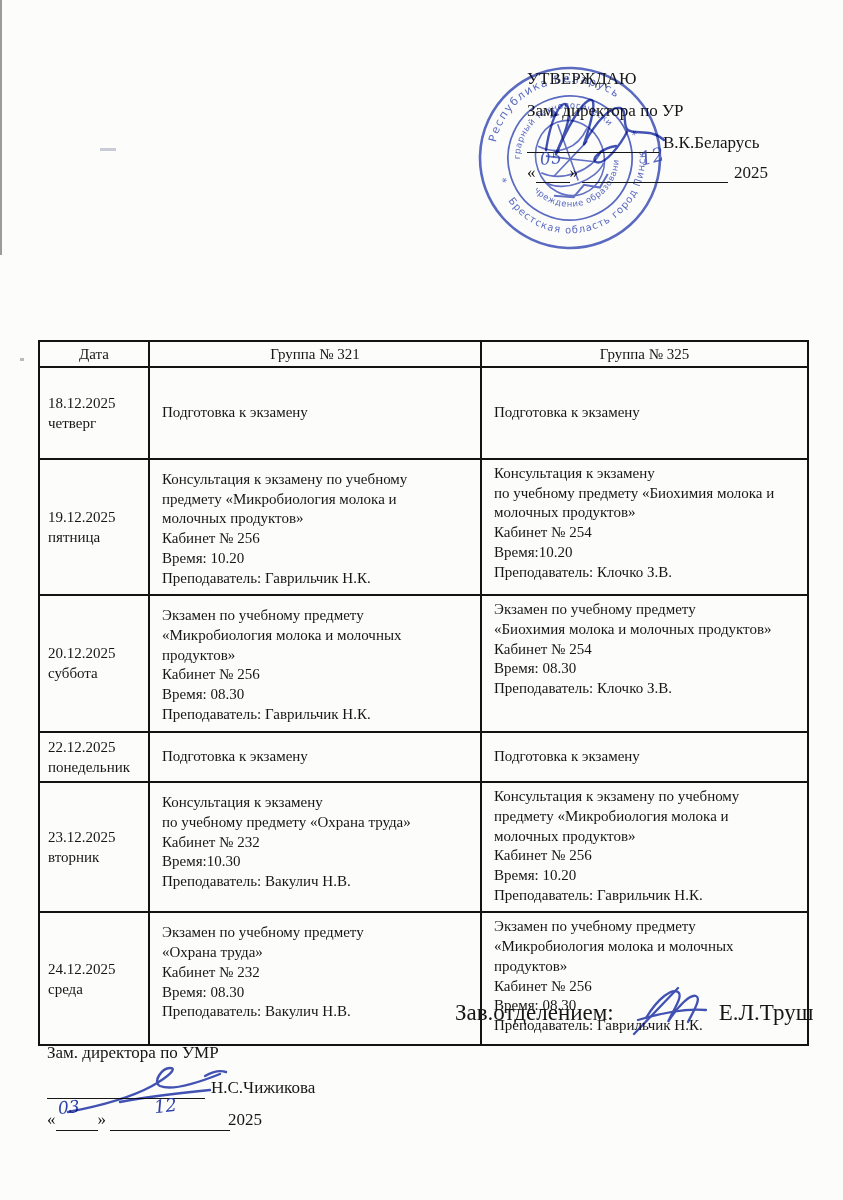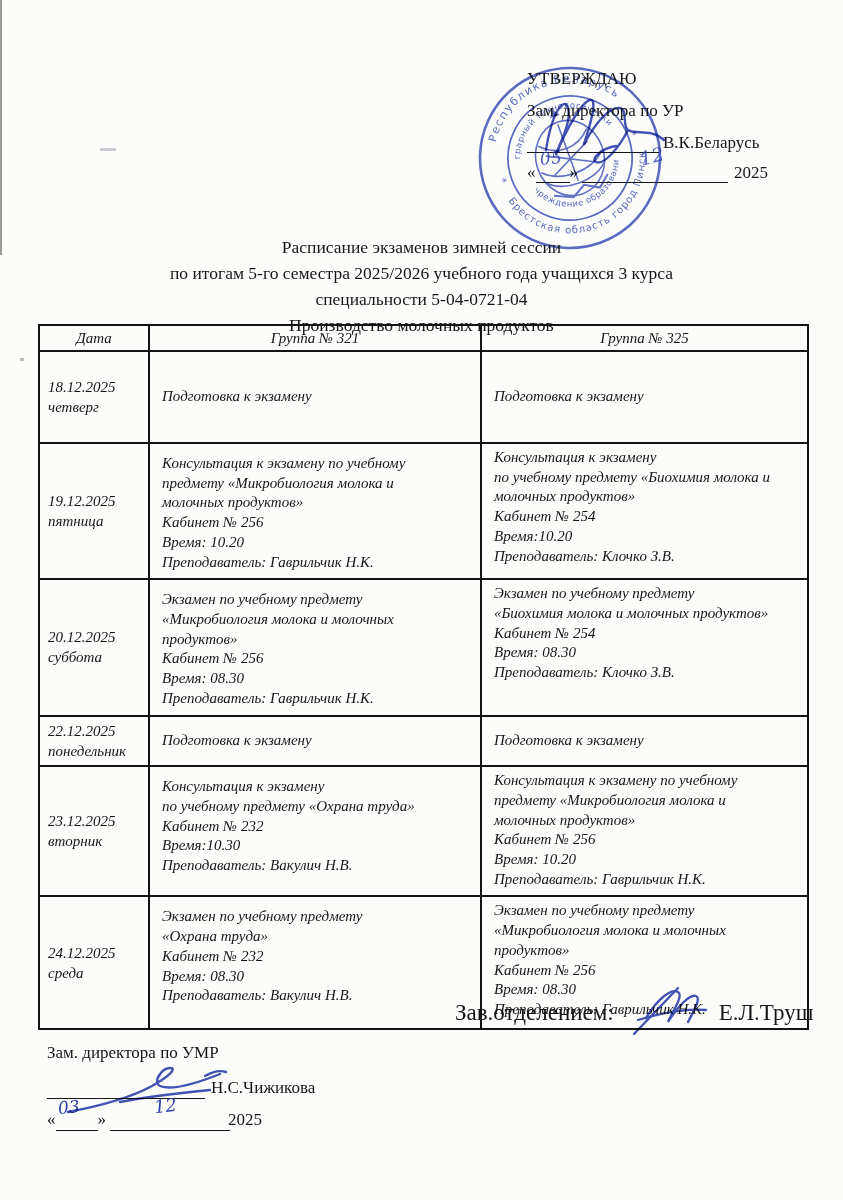--- a/index.html
+++ b/index.html
@@ -48,24 +48,23 @@
 
   
   .doc-title {
     position:absolute; left:0; top:234px; width:843px;
     text-align:center; font-size:17.5px; line-height:26px;
     white-space:pre-line;
   }
 
   
   table.schedule {
-    position:absolute; left:38px; top:324px;
+    position:absolute; left:38px; top:340px;
     width:769px; border-collapse:collapse; table-layout:fixed;
     font-size:15px;
-    font-style:italic;
   }
   .schedule td, .schedule th {
     border:2px solid #131313;
     vertical-align:middle;
     font-weight:normal;
   }
   .schedule thead th { height:26px; text-align:center; padding:1px 2px; }
   .schedule td.date-cell { padding:4px 6px 4px 8px; line-height:1.35; }
   .schedule td.content-cell {
     padding:6px 8px 6px 12px;
@@ -162,24 +161,20 @@
 
   <svg class="sig sig-director" viewBox="0 0 150 78">
     <g fill="none" stroke="#2e41ae" stroke-width="2.4" stroke-linecap="round" opacity=".9">
       <path d="M 14,58 C 20,20 32,4 36,16 C 40,28 28,52 24,62"></path>
       <path d="M 24,62 C 36,34 50,10 58,8 C 66,6 58,34 52,52"></path>
       <path d="M 52,52 C 64,30 78,14 88,16 C 96,18 90,34 96,38 C 104,43 118,36 132,48"></path>
       <path d="M 96,38 C 88,54 72,74 64,70 C 58,67 70,56 84,54"></path>
     </g>
   </svg>
 
-  <div class="doc-title">Расписание экзаменов зимней сессии
-по итогам 5-го семестра 2025/2026 учебного года  учащихся 3 курса
-специальности 5-04-0721-04
-Производство молочных продуктов</div>
 
   <table class="schedule">
     <colgroup>
         <col style="width:110px">
         <col style="width:332px">
         <col style="width:327px">
       </colgroup>
     <thead>
       <tr>
         <th>Дата</th>

